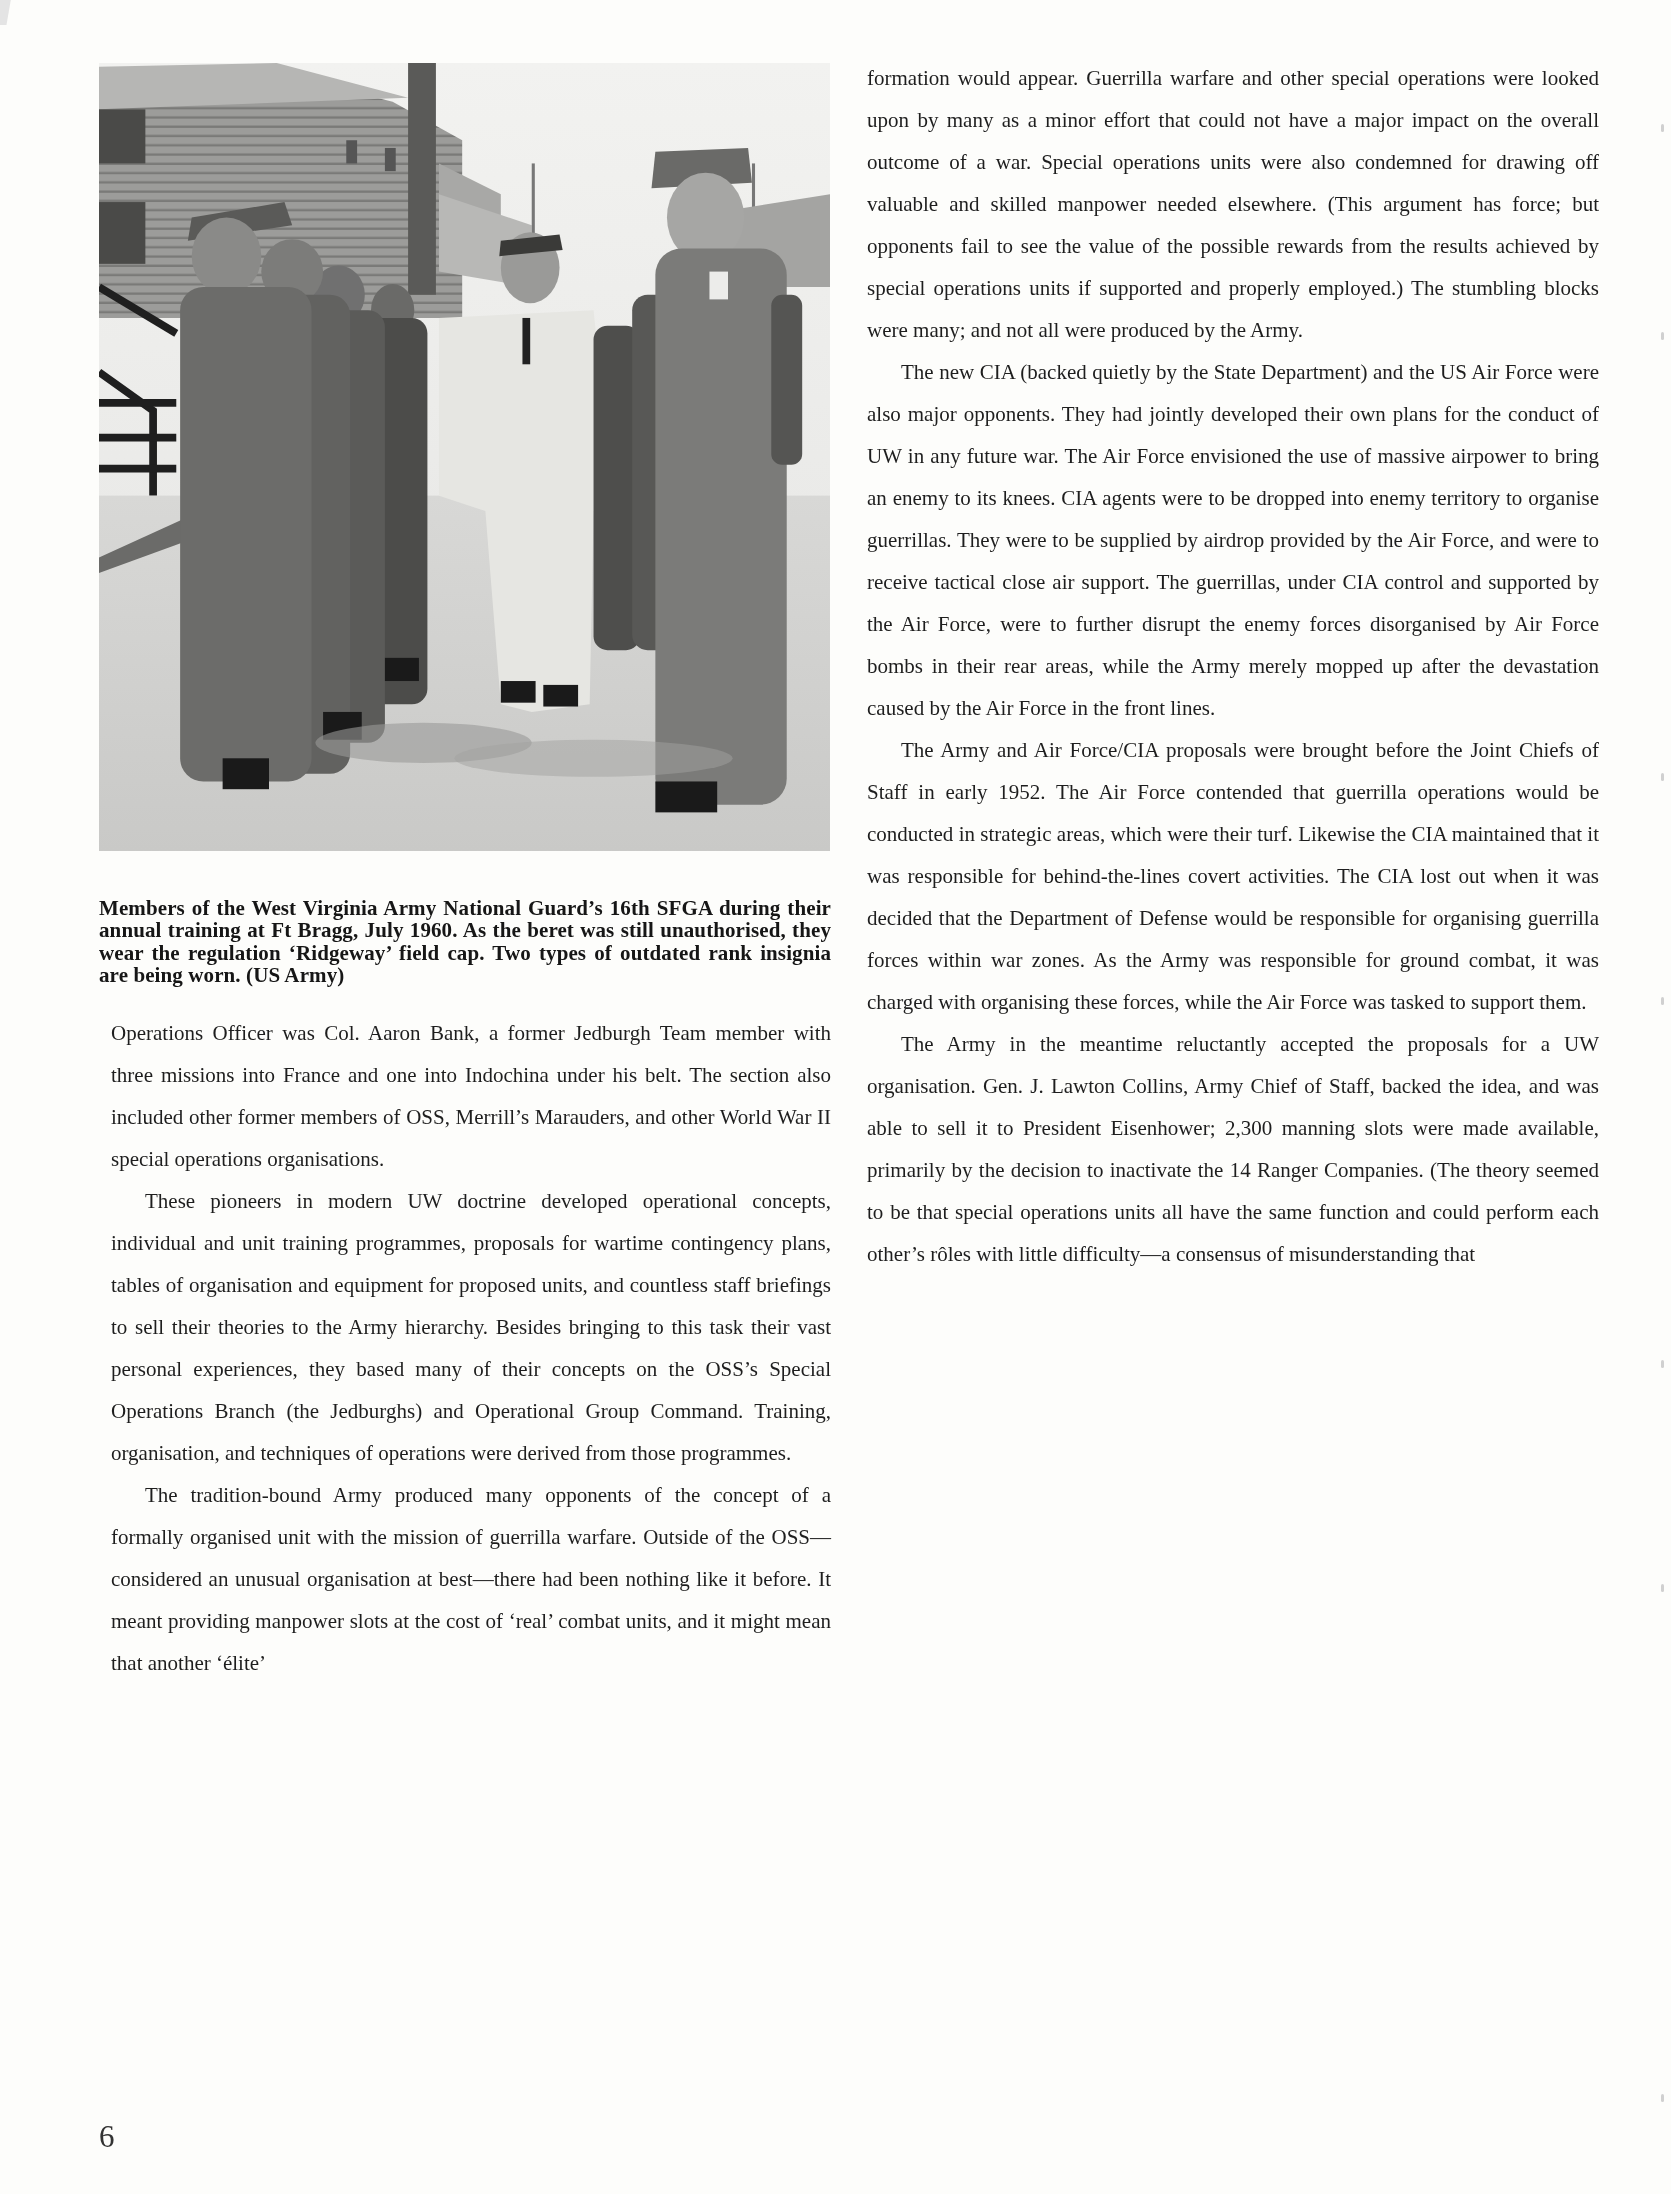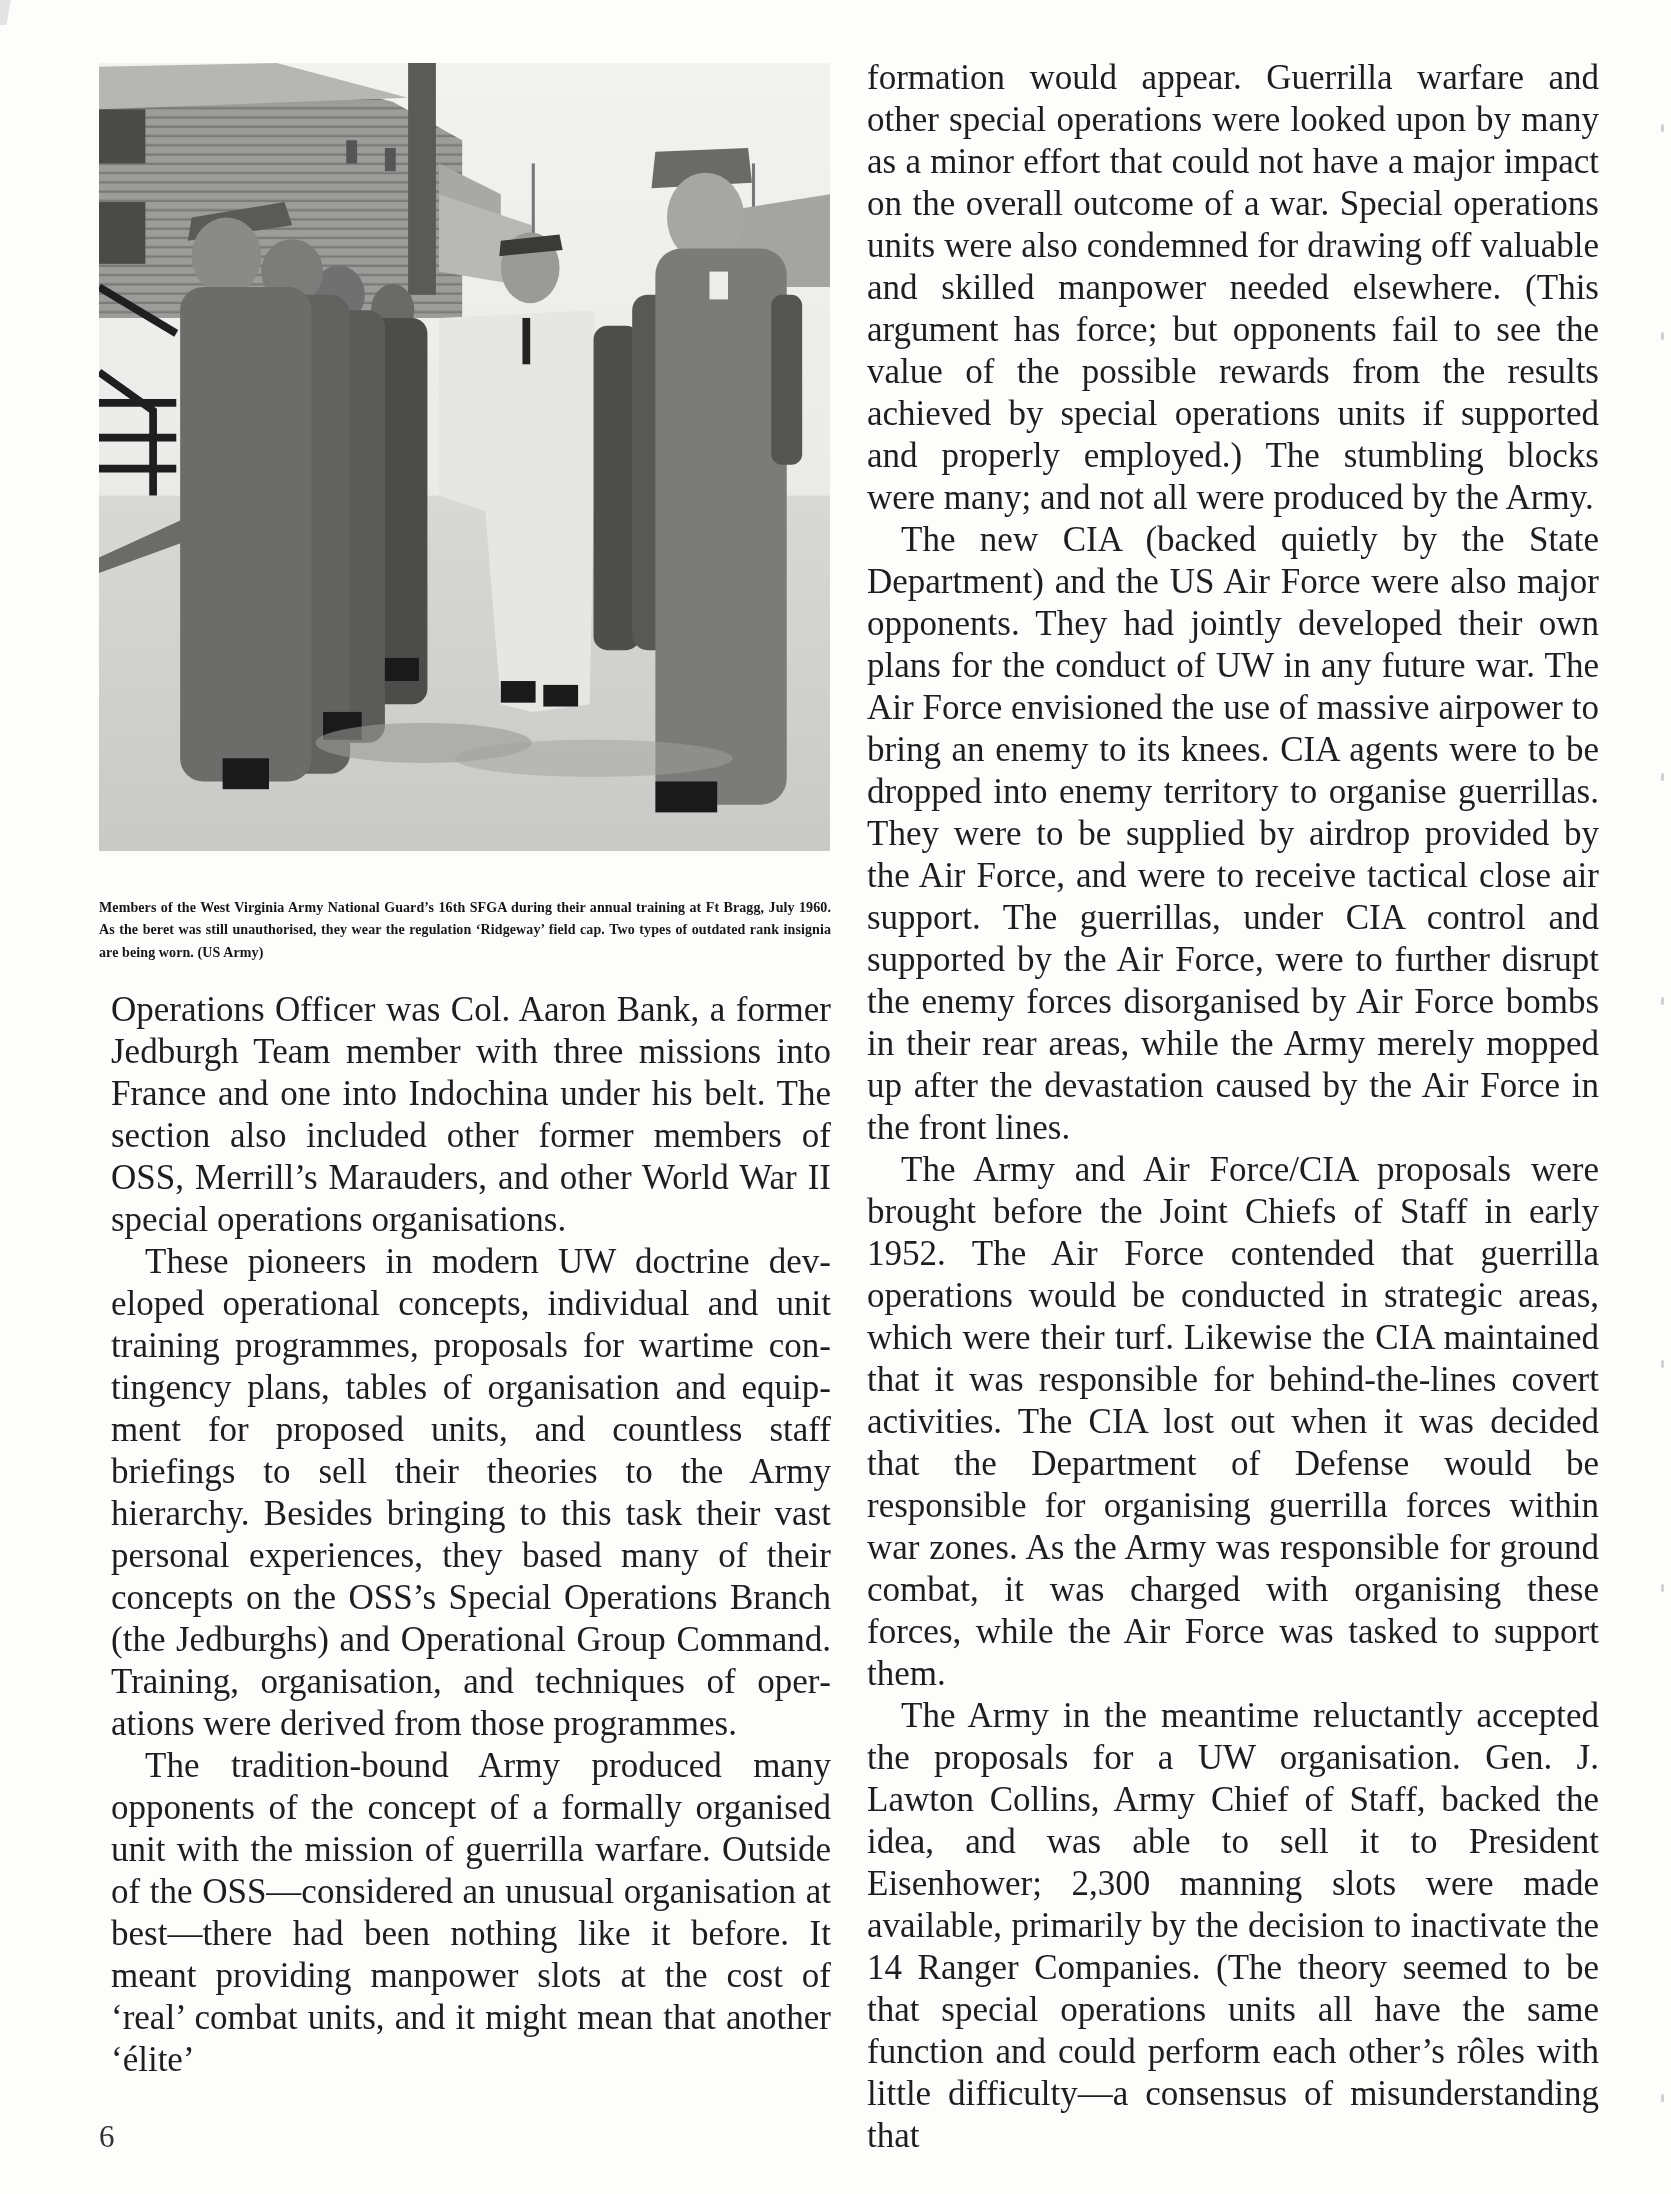--- a/index.html
+++ b/index.html
@@ -30,29 +30,29 @@
     width: 731px; height: 788px;
     background: #cfcfcc;
     overflow: hidden;
   }
   .photo svg { display: block; width: 100%; height: 100%; }
 
   .caption {
     margin-top: 46px;
     font-family: "Liberation Serif", "DejaVu Serif", serif;
     font-weight: bold;
-    font-size: 14px;
+    font-size: 21px;
     line-height: 22.4px;
     text-align: justify;
     color: #161616;
     letter-spacing: 0.1px;
   }
 
   .body-text {
-    font-size: 35px;
+    font-size: 21px;
     line-height: 42px;
     text-align: justify;
     hyphens: manual;
     color: #1e1e1e;
   }
   .col-left .body-text { margin-top: 25px; margin-left: 12px; }
   .body-text p { margin: 0; }
   .body-text p.indent { text-indent: 34px; }
 
   .page-number {

